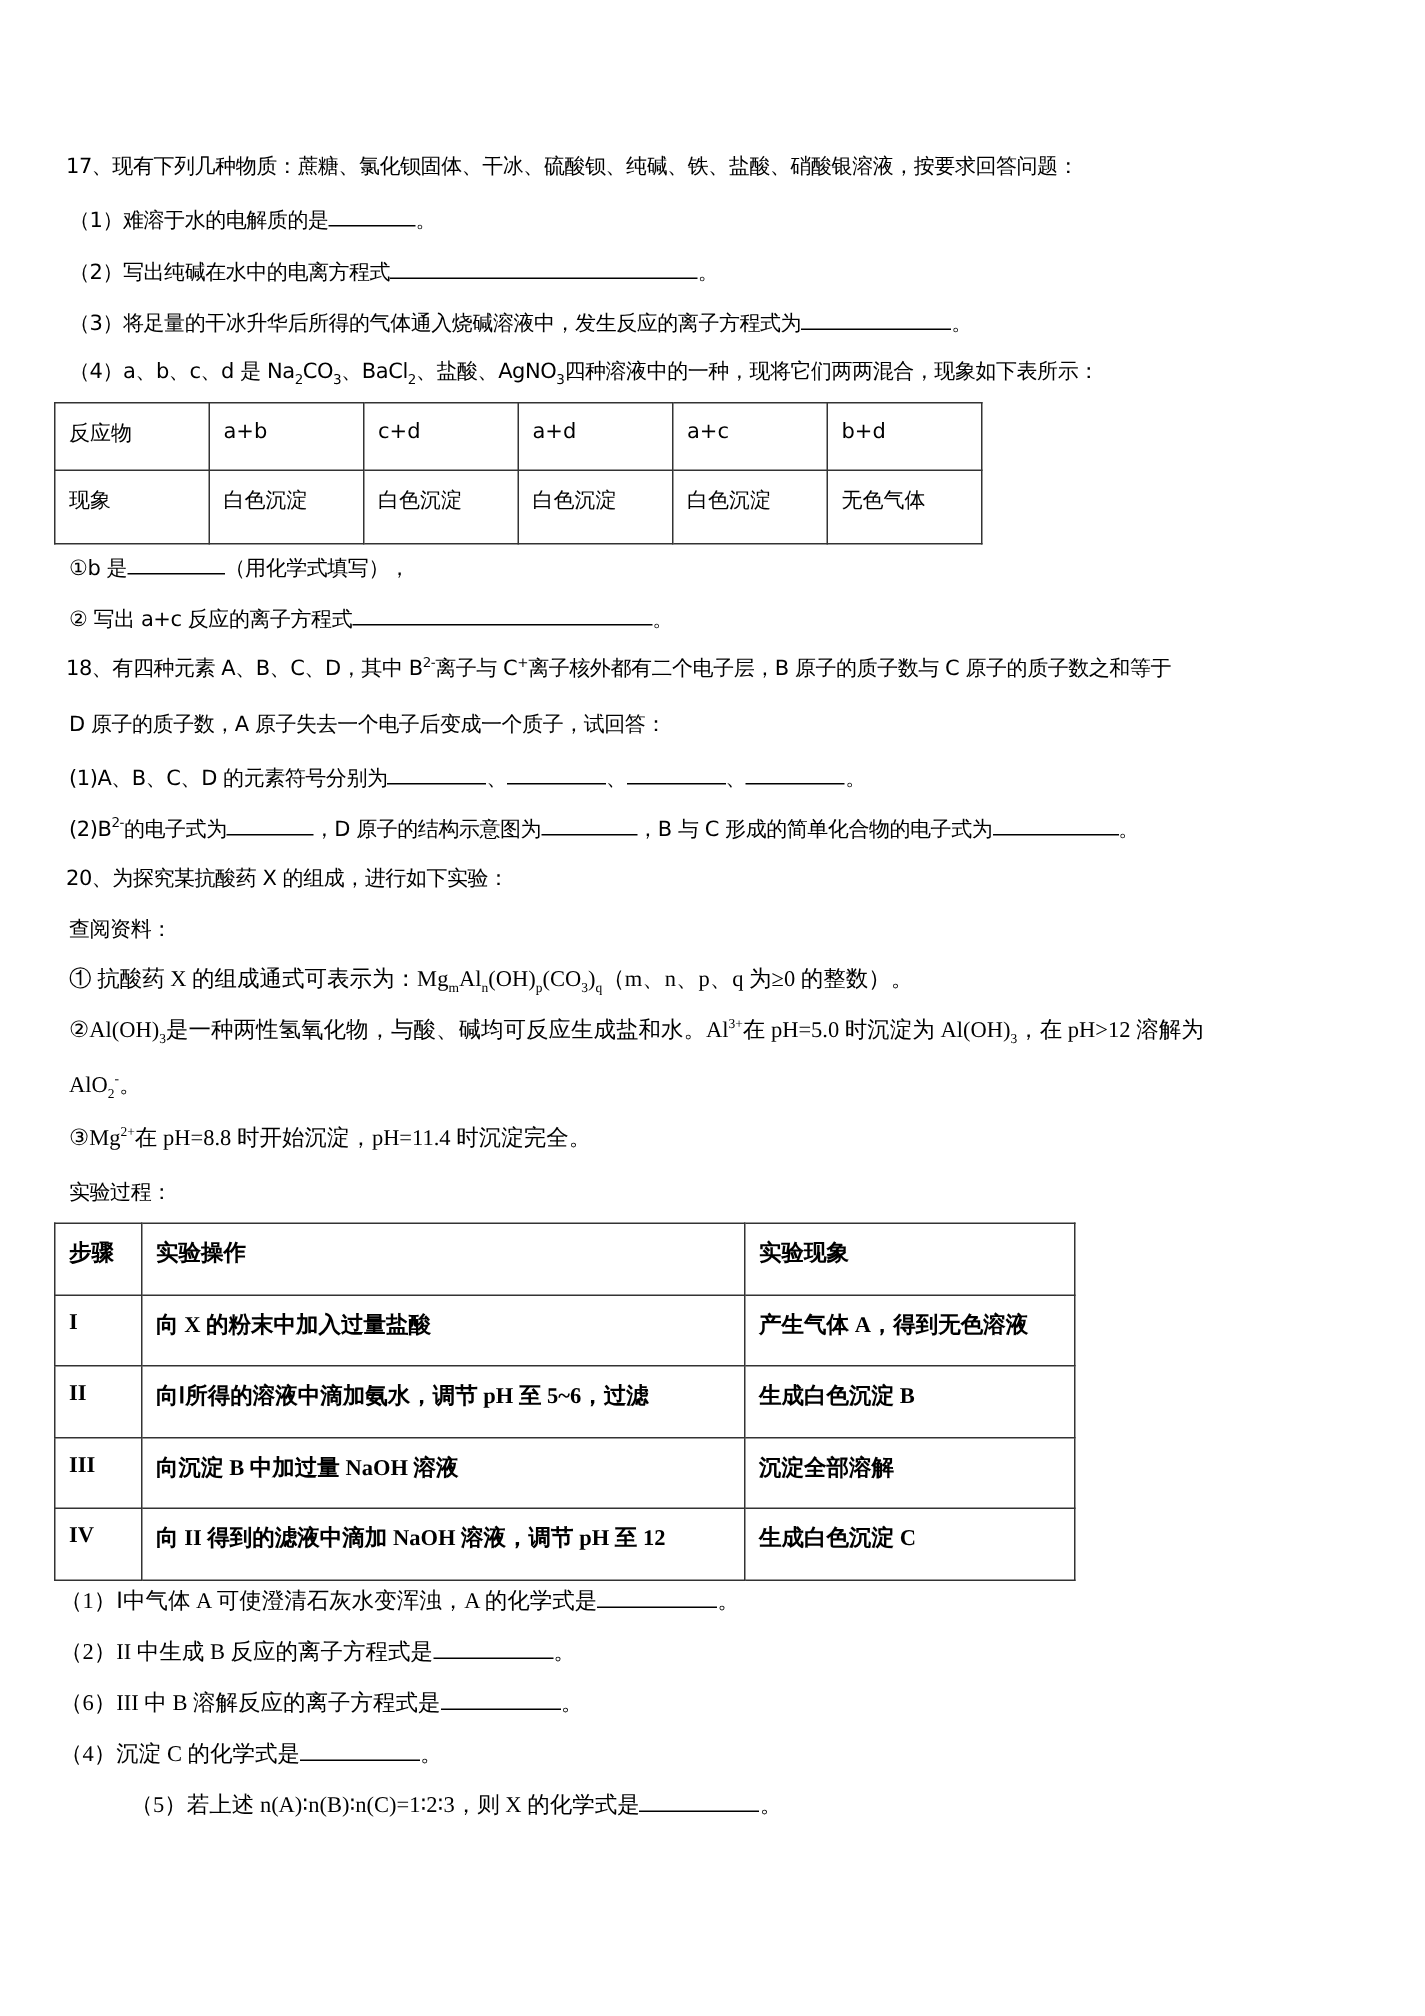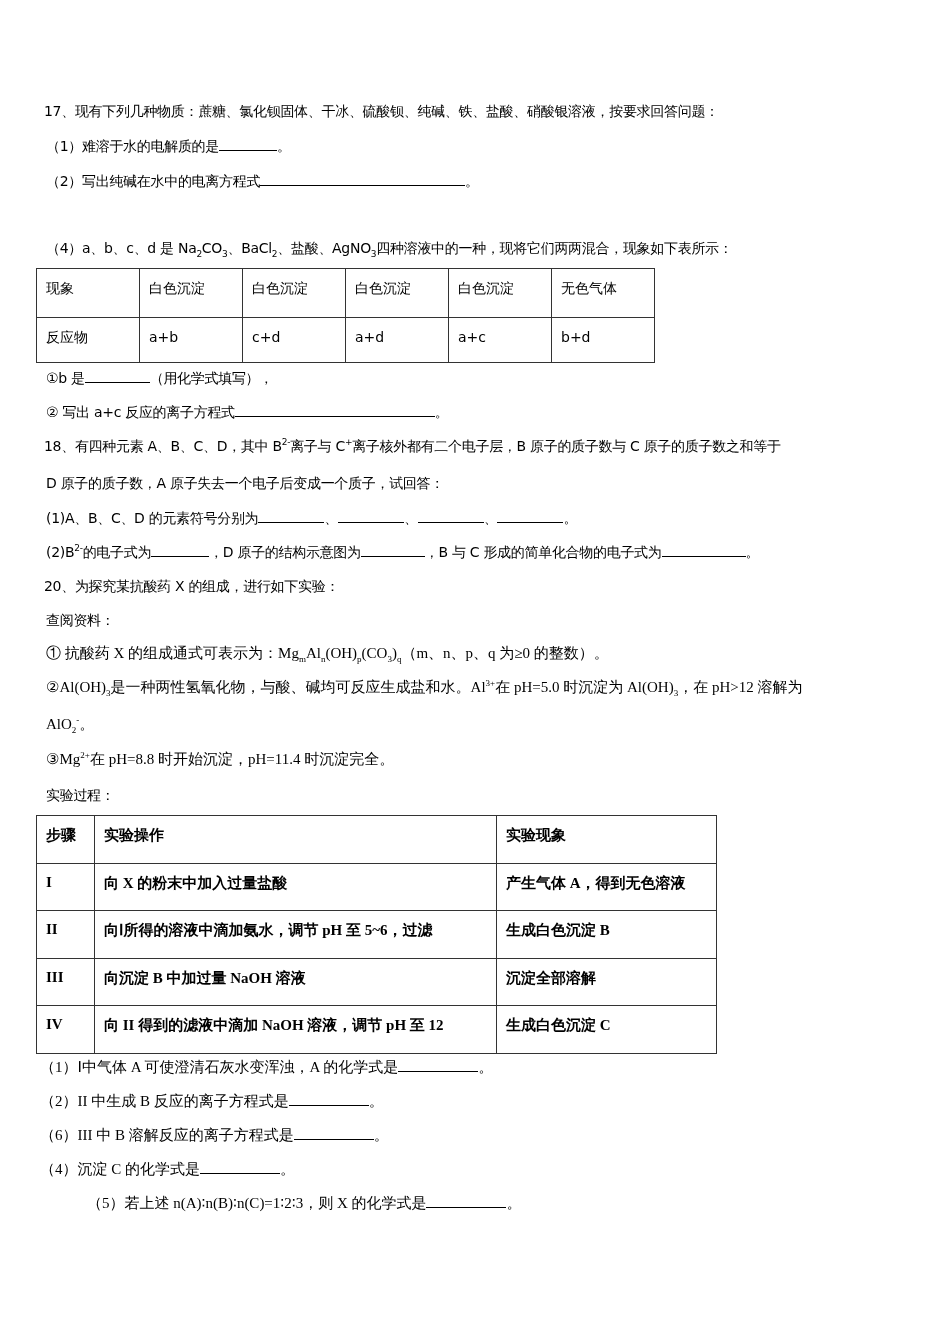--- a/index.html
+++ b/index.html
@@ -26,41 +26,44 @@
 
   <div class="line sans" style="top:101px; left:44px;">
     <span>17、现有下列几种物质：蔗糖、氯化钡固体、干冰、硫酸钡、纯碱、铁、盐酸、硝酸银溶液，按要求回答问题：</span>
   </div>
   <div class="line sans" style="top:136px;">
     <span>（1）难溶于水的电解质的是</span><span class="blank" style="width:58px"></span><span>。</span>
   </div>
   <div class="line sans" style="top:171px;">
     <span>（2）写出纯碱在水中的电离方程式</span><span class="blank" style="width:205px"></span><span>。</span>
   </div>
+  <div class="line sans" style="top:205px;">
+    <span>（3）将足量的干冰升华后所得的气体通入烧碱溶液中，发生反应的离子方程式为</span><span class="blank" style="width:100px"></span><span>。</span>
+  </div>
   <div class="line sans" style="top:238px;">
     <span>（4）a、b、c、d 是 Na</span><sub>2</sub><span>CO</span><sub>3</sub><span>、BaCl</span><sub>2</sub><span>、盐酸、AgNO</span><sub>3</sub><span>四种溶液中的一种，现将它们两两混合，现象如下表所示：</span>
   </div>
 
   <table class="t1">
     <tbody>
         <tr>
+      <td style="width:103px">反应物</td>
+      <td style="width:103px">a+b</td>
+      <td style="width:103px">c+d</td>
+      <td style="width:103px">a+d</td>
+      <td style="width:103px">a+c</td>
+      <td style="width:103px">b+d</td>
+    </tr>
+    <tr>
       <td style="height:49px">现象</td>
       <td>白色沉淀</td>
       <td>白色沉淀</td>
       <td>白色沉淀</td>
       <td>白色沉淀</td>
       <td>无色气体</td>
-    </tr>
-    <tr>
-      <td style="width:103px">反应物</td>
-      <td style="width:103px">a+b</td>
-      <td style="width:103px">c+d</td>
-      <td style="width:103px">a+d</td>
-      <td style="width:103px">a+c</td>
-      <td style="width:103px">b+d</td>
     </tr>
   </tbody>
     </table>
 
   <div class="line sans" style="top:368px;">
     <span>①b 是</span><span class="blank" style="width:65px"></span><span>（用化学式填写），</span>
   </div>
   <div class="line sans" style="top:402px;">
     <span>② 写出  a+c  反应的离子方程式</span><span class="blank" style="width:200px"></span><span>。</span>
   </div>

